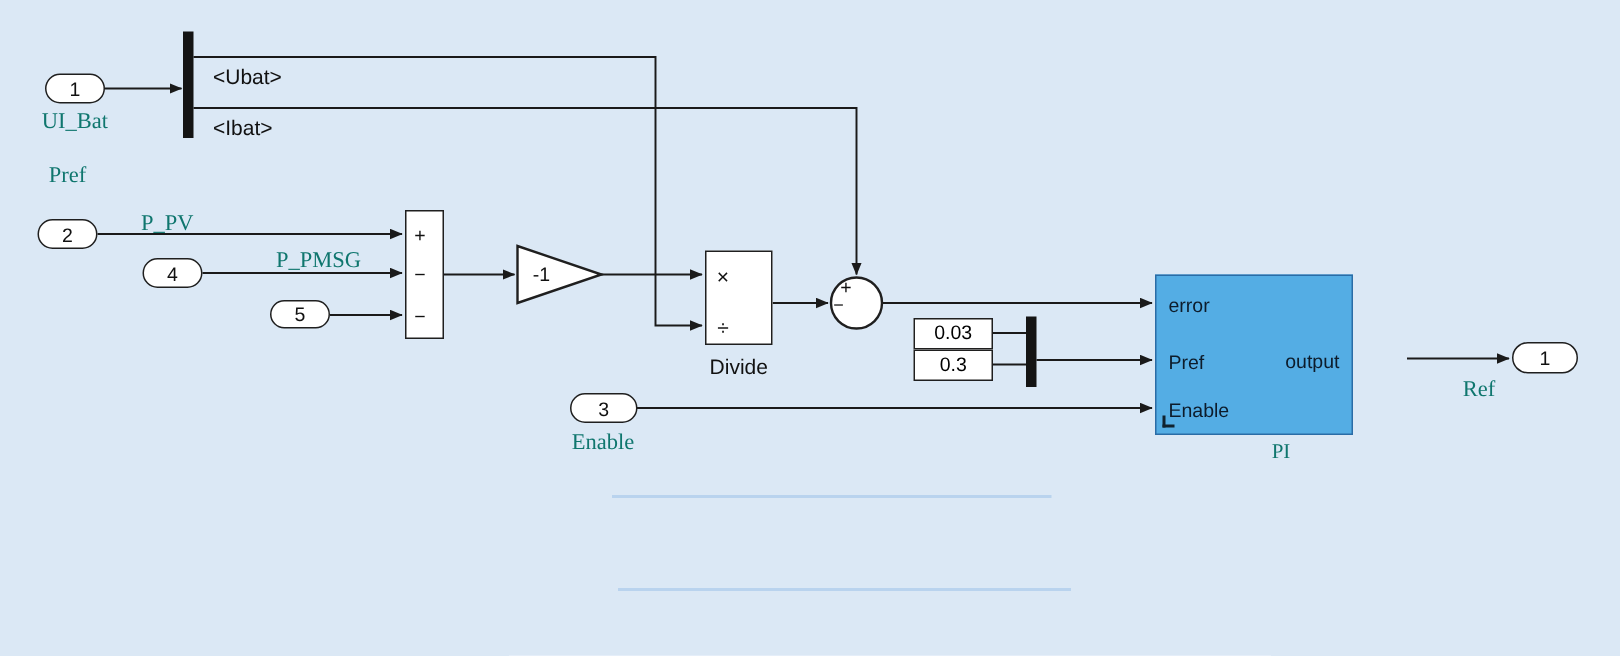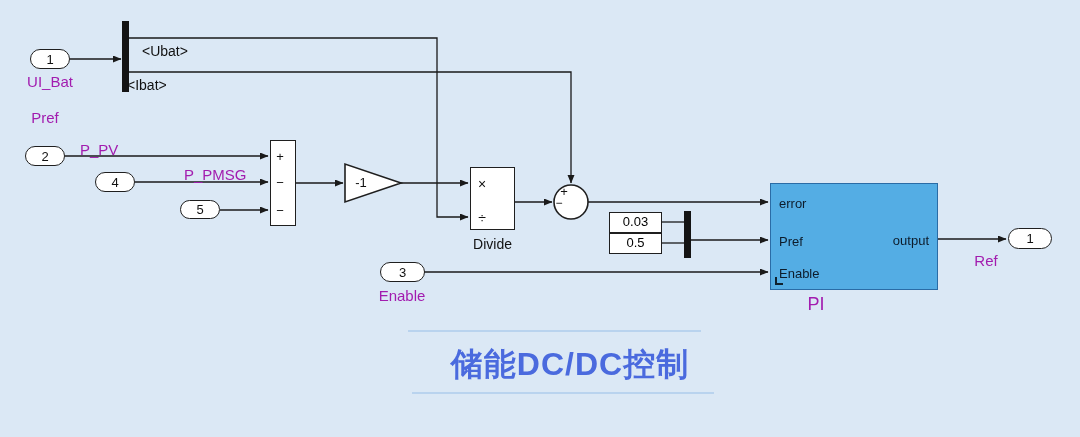--- a/index.html
+++ b/index.html
@@ -14,21 +14,21 @@
   .blk {
     position:absolute; background:var(--block-fill,#ffffff);
     border:1.6px solid var(--block-border,#1f1f1f);
   }
   .port {
     position:absolute; background:var(--block-fill,#ffffff);
     border:1.6px solid var(--block-border,#1f1f1f); border-radius:12px;
     display:flex; align-items:center; justify-content:center;
     font-size:13px; color:#111;
   }
-  .lbl { position:absolute; font-size:15px; color:#a21caf; white-space:nowrap; }
+  .lbl { position:absolute; font-size:15px; color:#0f766e; white-space:nowrap;font-family:Liberation Serif, serif; }
   .sig { position:absolute; font-size:14px; color:#111; white-space:nowrap;text-align:right; }
   .sign { position:absolute; font-size:13px; color:#111; text-align:center; line-height:14px; }
   .ctr { text-align:center; }
   .pi-blk {
     position:absolute; background:var(--subsystem-fill,#54ade4);
     border:1.6px solid var(--subsystem-border,#2a6ca6);
   }
   .pi-blk .pport { position:absolute; font-size:13px; color:#0d1c2b; white-space:nowrap; }
   .pi-corner {
     position:absolute; left:4px; bottom:4px; width:8px; height:8px;
@@ -96,22 +96,22 @@
     <span>3</span>
   </div>
   <div class="lbl ctr" style="left:372px; top:287px; width:60px;">Enable</div>
 
   <div class="port" style="left:1008px; top:228px; width:44px; height:21px;">
     <span>1</span>
   </div>
   <div class="lbl ctr" style="left:964px; top:252px; width:44px;">Ref</div>
 
   <div class="sig" style="left:142px; top:43px;">&lt;Ubat&gt;</div>
-  <div class="sig" style="left:127px; top:77px;">&lt;Ibat&gt;</div>
-  <div class="lbl" style="left:80px; top:141px;">P_PV</div>
+  <div class="sig" style="left:142px; top:77px;">&lt;Ibat&gt;</div>
+  <div class="lbl" style="left:94px; top:141px;">P_PV</div>
   <div class="lbl" style="left:184px; top:166px;">P_PMSG</div>
 
   <div class="blk" style="left:270px; top:140px; width:26px; height:86px;">
     <span class="sign" style="left:3px; top:9px; width:12px;">+</span>
     <span class="sign" style="left:3px; top:35px; width:12px;">−</span>
     <span class="sign" style="left:3px; top:63px; width:12px;">−</span>
   </div>
 
   <div class="sign" style="left:350px; top:176px; width:22px; font-size:13px;">-1</div>
 
@@ -121,29 +121,28 @@
   </div>
   <div class="sig ctr" style="left:460px; top:236px; width:65px;">Divide</div>
 
   <div class="sign" style="left:558px; top:185px; width:12px;">+</div>
   <div class="sign" style="left:553px; top:196px; width:12px; font-size:12px;">−</div>
 
   <div class="blk ctr" style="left:609px; top:212px; width:53px; height:21px; font-size:13px; line-height:18px;">
     <span>0.03</span>
   </div>
   <div class="blk ctr" style="left:609px; top:233px; width:53px; height:21px; font-size:13px; line-height:18px;">
-    <span>0.5</span>
+    <span>0.3</span>
   </div>
 
-  <div class="pi-blk" style="left:770px; top:183px; width:168px; height:107px;">
+  <div class="pi-blk" style="left:770px; top:183px; width:132px; height:107px;">
     <span class="pport" style="left:8px; top:12px;">error</span>
     <span class="pport" style="left:8px; top:50px;">Pref</span>
     <span class="pport" style="left:8px; top:82px;">Enable</span>
     <span class="pport" style="right:8px; top:49px;">output</span>
     <span class="pi-corner"></span>
   </div>
-  <div class="lbl ctr" style="left:776px; top:294px; width:80px; font-size:18px;">PI</div>
+  <div class="lbl ctr" style="left:814px; top:294px; width:80px; font-size:14px;">PI</div>
 
   <div class="title-line" style="left:408px; top:330px; width:293px;"></div>
-  <div class="anno-title" style="left:410px; top:343px; width:320px;">储能DC/DC控制</div>
   <div class="title-line" style="left:412px; top:392px; width:302px;"></div>
 
 </div>
 
 </body></html>

